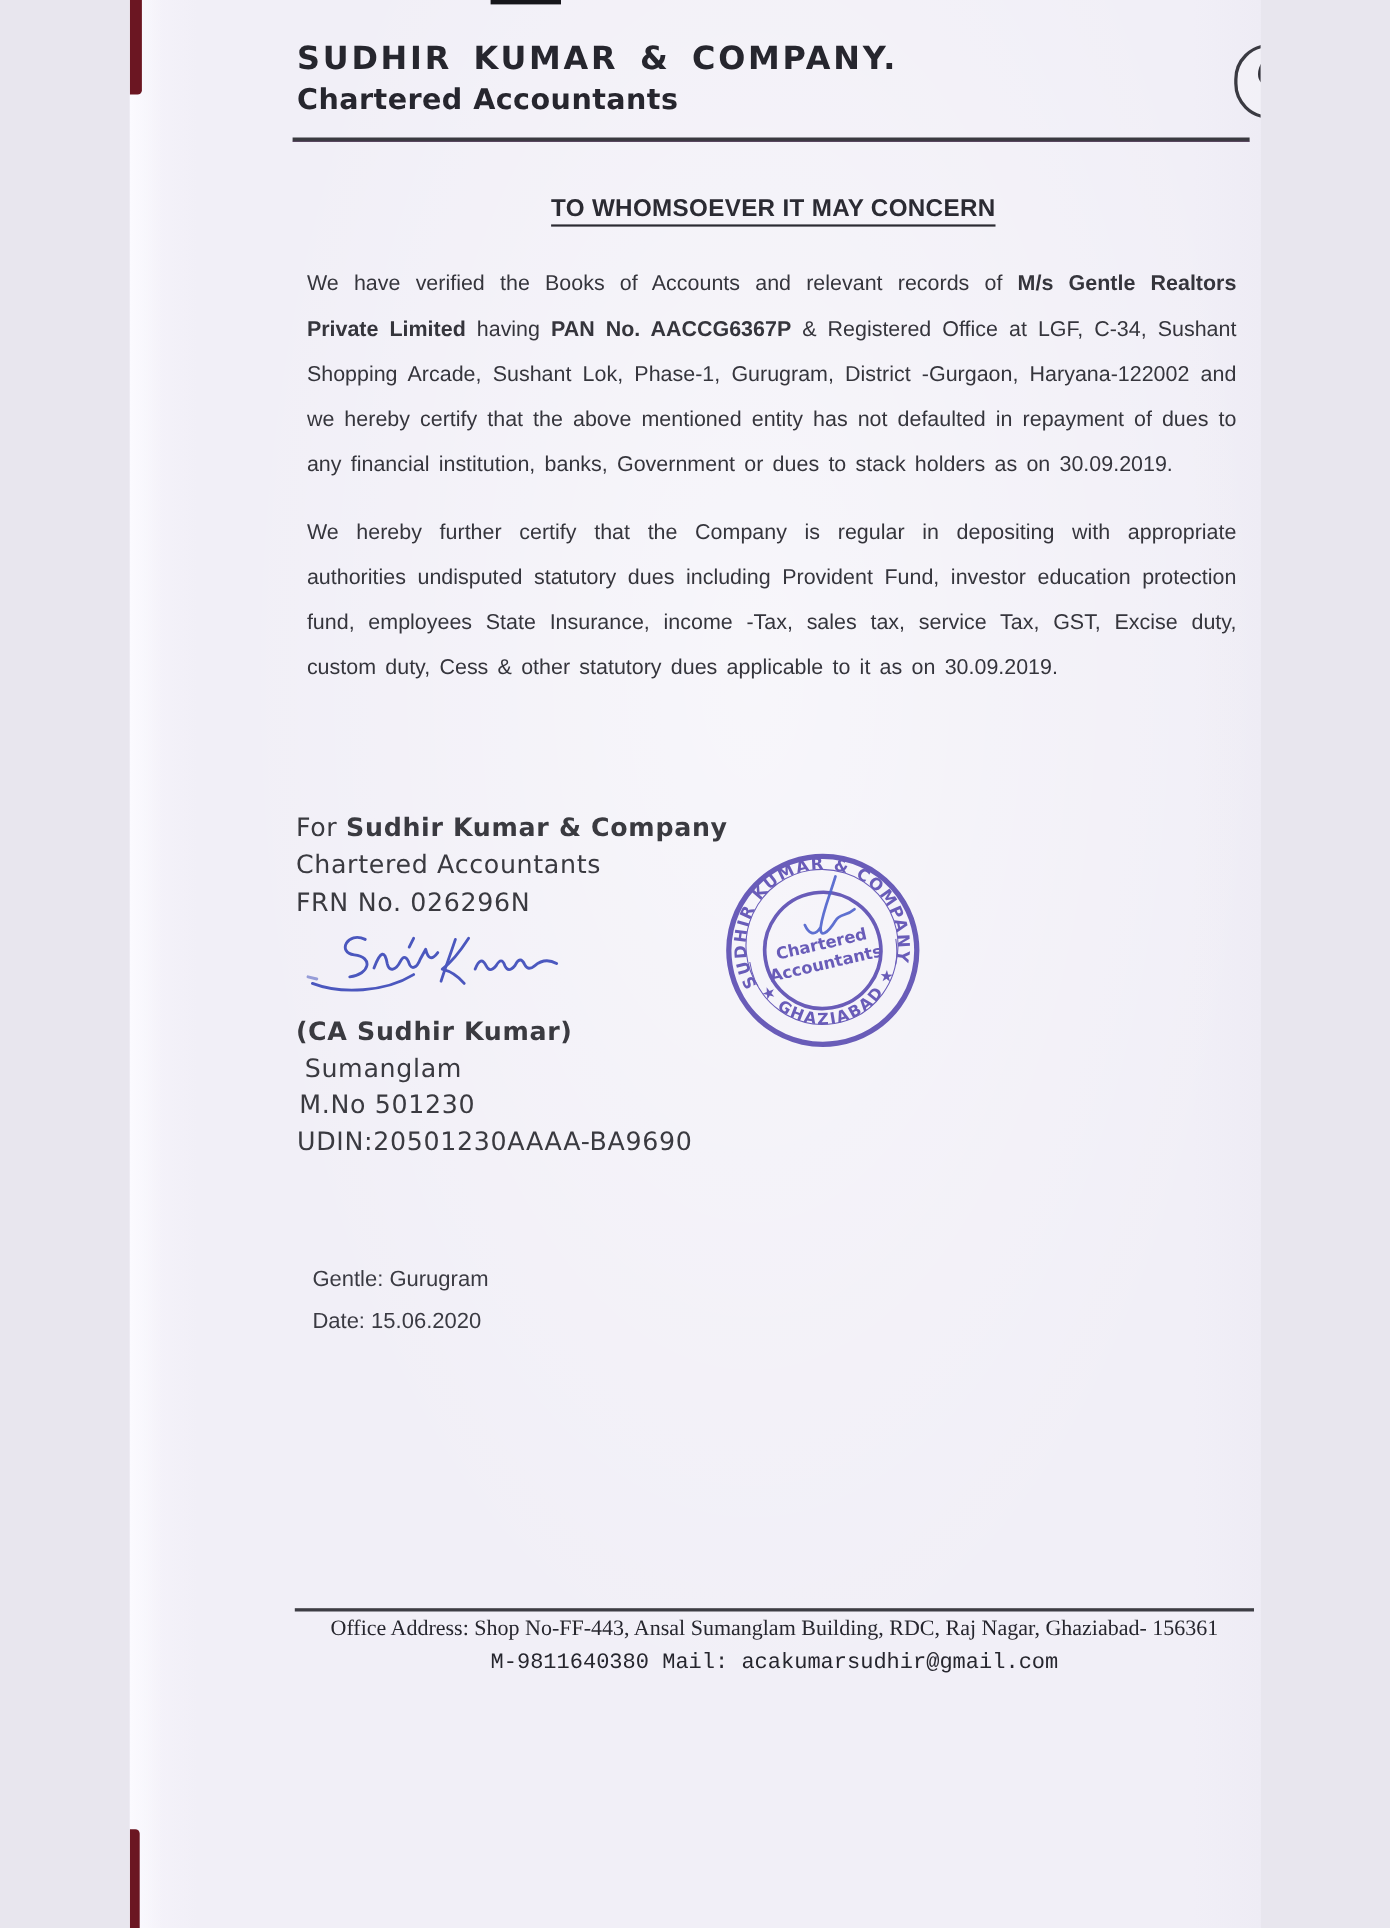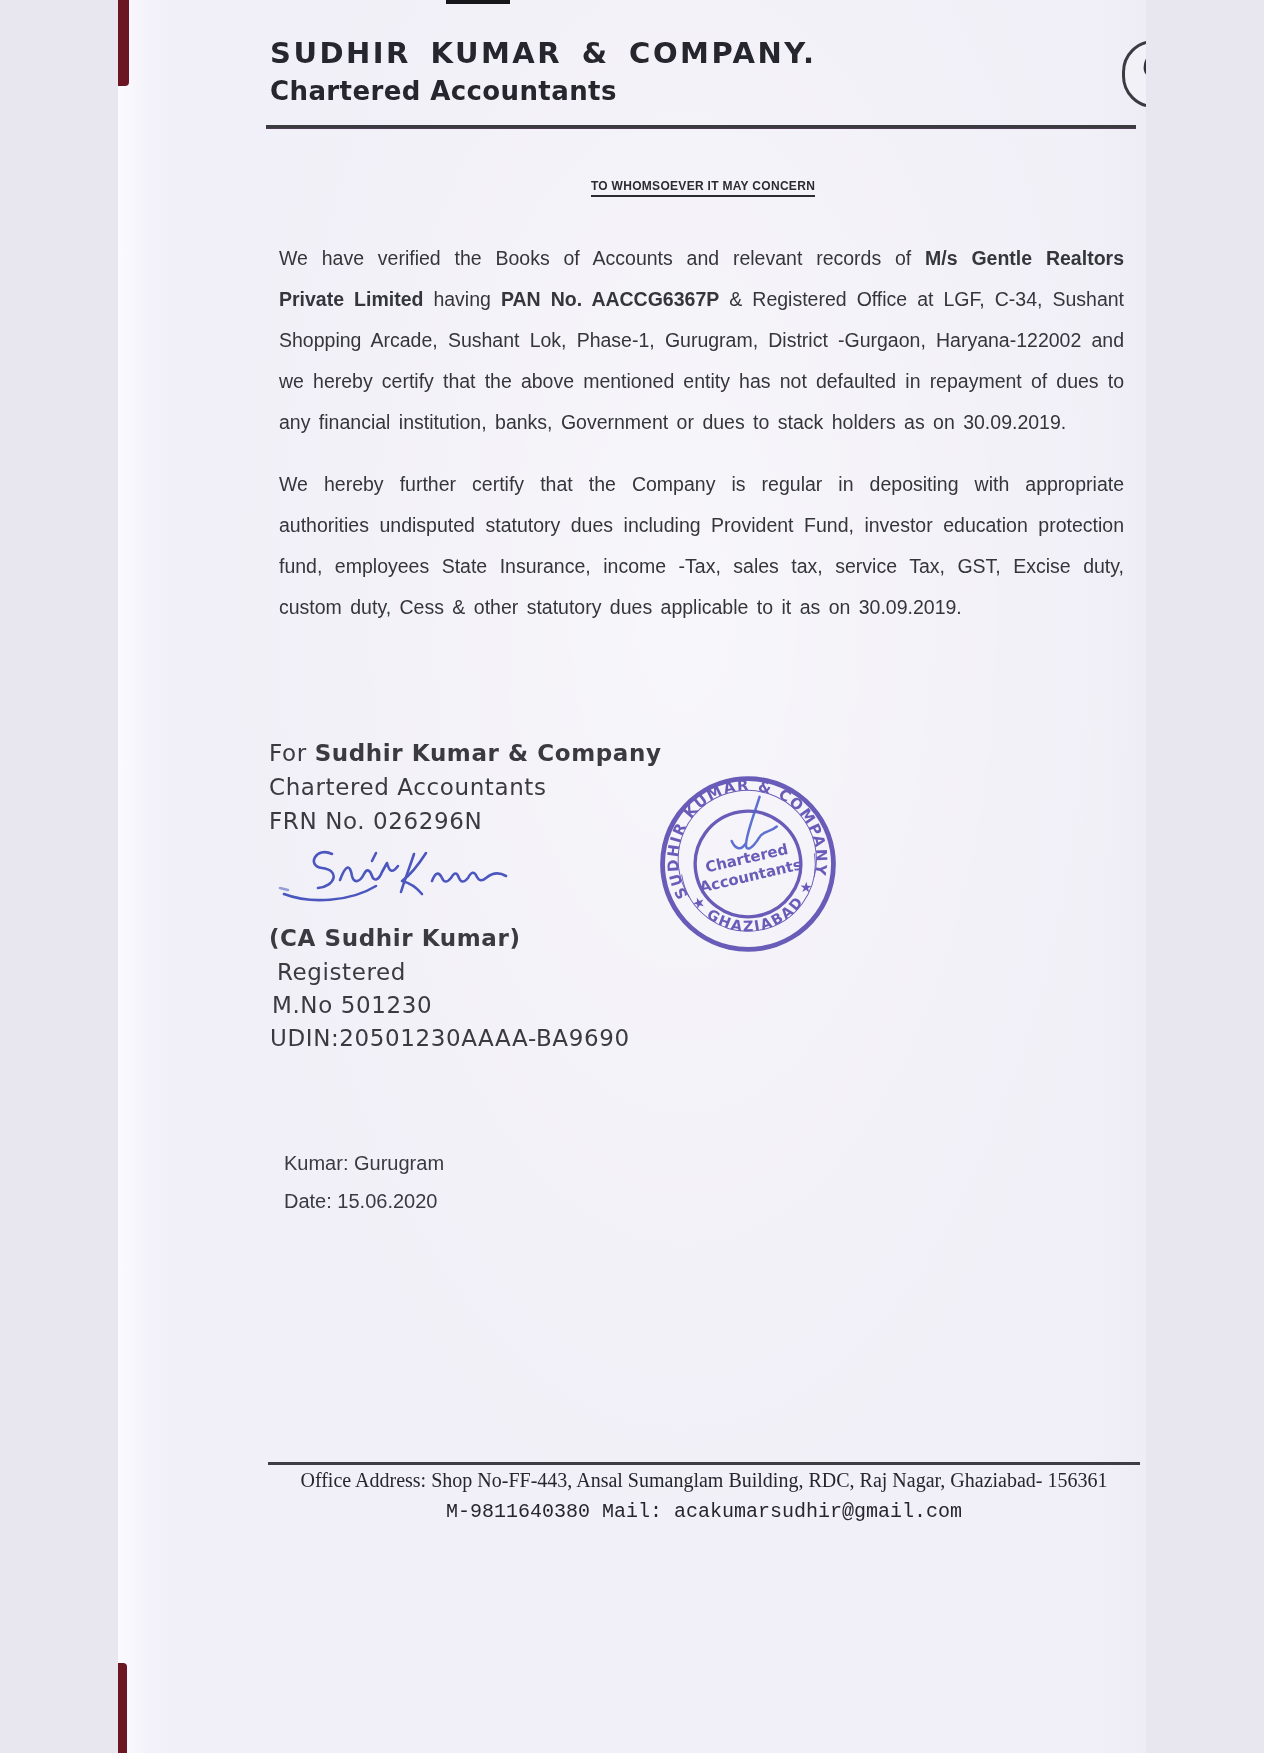--- a/index.html
+++ b/index.html
@@ -29,21 +29,21 @@
   .co-tag{left:152px;top:76px;font-size:26px;font-weight:bold;letter-spacing:.4px;color:#26262e;font-family:"DejaVu Sans",sans-serif;}
   .ca-logo{left:1004px;top:40px;width:86px;height:62px;border:3px solid #3a3a42;border-radius:32px;
     display:flex;align-items:flex-start;justify-content:center;background:rgba(255,255,255,.25);}
   .ca-logo .ca-txt{font-family:"DejaVu Sans",sans-serif;font-weight:bold;font-size:38px;letter-spacing:-3px;color:#32323a;font-style:italic;}
   .ca-slash{position:absolute;left:38px;top:30px;width:46px;height:3px;background:rgba(90,90,100,.55);transform:rotate(-22deg);}
 
   .top-rule{left:148px;top:125px;width:870px;height:3px;background:#3a3a40;border-bottom:1px solid rgba(120,60,130,.30);}
 
   
   .title-wrap{left:150px;top:176px;width:870px;text-align:center;}
-  .title{display:inline-block;font-size:12px;font-weight:bold;letter-spacing:.3px;color:#2b2b33;
+  .title{display:inline-block;font-size:22px;font-weight:bold;letter-spacing:.3px;color:#2b2b33;
     border-bottom:2.5px solid #2b2b33;padding-bottom:2px;}
 
   
   .para{left:161px;width:845px;margin:0;font-size:19.5px;line-height:41px;text-align:justify;text-align-last:left;
     word-spacing:3px;color:#35353c;}
   .p1{top:238px;}
   .p2{top:464px;}
   .b{font-weight:bold;}
 
   
@@ -127,24 +127,24 @@
       </text>
       <g transform="rotate(-4 100 100)" stroke="none" fill="#5a4cb2">
         <text x="100" y="99" text-anchor="middle" font-size="15.5" font-weight="bold">Chartered</text>
         <text x="100" y="118" text-anchor="middle" font-size="15.5" font-weight="bold">Accountants</text>
       </g>
     </g>
     <path d="M 112,30 C 107,47 100,63 98,78 C 97,88 104,85 112,72 C 116,65 122,68 130,61 M 98,78 C 92,88 86,83 83,76" fill="none" stroke="#3f55c8" stroke-width="2.6" stroke-linecap="round" opacity="0.92"></path>
   </svg>
 
   <div class="abs sig-line sig-name">(CA Sudhir Kumar)</div>
-  <div class="abs sig-line sig-prop">Registered</div>
+  <div class="abs sig-line sig-prop">Sumanglam</div>
   <div class="abs sig-line sig-mno">M.No 501230</div>
   <div class="abs sig-line sig-udin">UDIN:20501230AAAA-BA9690</div>
 
-  <div class="abs place">Kumar: Gurugram</div>
+  <div class="abs place">Gentle: Gurugram</div>
   <div class="abs date">Date: 15.06.2020</div>
 
   <div class="abs footer-rule"></div>
   <div class="abs footer-l1">Office Address: Shop No-FF-443, Ansal Sumanglam Building, RDC, Raj Nagar, Ghaziabad- 156361</div>
   <div class="abs footer-l2">M-9811640380 Mail: acakumarsudhir@gmail.com</div>
 
 </div>
 
 </body></html>

